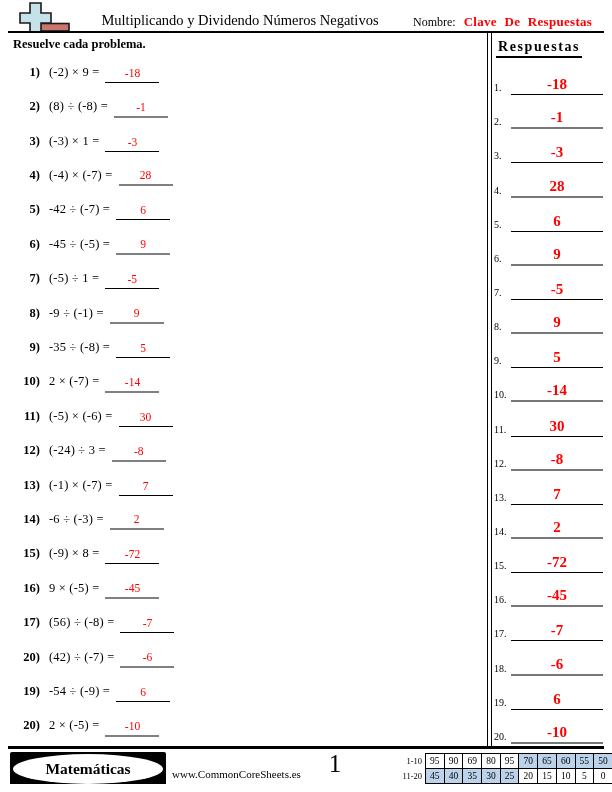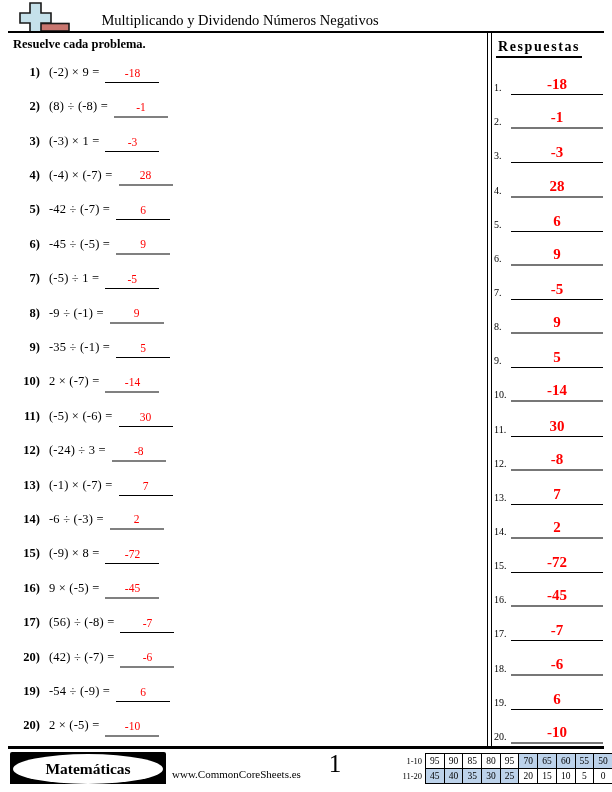--- a/index.html
+++ b/index.html
@@ -63,20 +63,24 @@
 </head>
 <body>
 
 <div id="page">
 
   <svg class="logo" width="62" height="31" viewBox="0 0 62 31" aria-hidden="true">
     <rect x="31" y="21.5" width="29" height="7.5" fill="#C9766F" stroke="#1a1a1a" stroke-width="1.6"></rect>
     <path d="M21 1 h11 v10 h10 v10 h-10 v9 h-11 v-9 h-10 v-10 h10 z" fill="#C5E1EA" stroke="#1a1a1a" stroke-width="1.6"></path>
   </svg>
   <div class="ws-title">Multiplicando y Dividendo Números Negativos</div>
+  <div class="name-row">
+    <span class="name-label">Nombre:</span>
+    <span class="name-value">Clave De Respuestas</span>
+  </div>
   <div class="header-rule"></div>
   <div class="instructions">Resuelve cada problema.</div>
 
   <div class="divider"></div>
 
   <div class="problems">
 
   <div class="problem-row">
         <span class="pnum">1)</span>
         <span class="pexpr">(-2) × 9 =</span>
@@ -112,21 +116,21 @@
         <span class="pexpr">(-5) ÷ 1 =</span>
         <span class="pblank"><span class="pans">-5</span></span>
       </div>
       <div class="problem-row">
         <span class="pnum">8)</span>
         <span class="pexpr">-9 ÷ (-1) =</span>
         <span class="pblank"><span class="pans">9</span></span>
       </div>
       <div class="problem-row">
         <span class="pnum">9)</span>
-        <span class="pexpr">-35 ÷ (-1) =</span>
+        <span class="pexpr">-35 ÷ (-8) =</span>
         <span class="pblank"><span class="pans">5</span></span>
       </div>
       <div class="problem-row">
         <span class="pnum">10)</span>
         <span class="pexpr">2 × (-7) =</span>
         <span class="pblank"><span class="pans">-14</span></span>
       </div>
       <div class="problem-row">
         <span class="pnum">11)</span>
         <span class="pexpr">(-5) × (-6) =</span>
@@ -274,21 +278,21 @@
   <div class="page-num">1</div>
 
   <div class="grade-table">
 
   <div class="grade-row">
         <div class="grade-label">1-10</div>
         <div class="grade-cells">
 
         <div class="grade-cell" data-hl="false">95</div>
           <div class="grade-cell" data-hl="false">90</div>
-          <div class="grade-cell" data-hl="false">85</div>
+          <div class="grade-cell" data-hl="false">69</div>
           <div class="grade-cell" data-hl="false">80</div>
           <div class="grade-cell" data-hl="false">95</div>
           <div class="grade-cell" data-hl="true">70</div>
           <div class="grade-cell" data-hl="true">65</div>
           <div class="grade-cell" data-hl="true">60</div>
           <div class="grade-cell" data-hl="true">55</div>
           <div class="grade-cell" data-hl="true">50</div>
         </div>
       </div>
       <div class="grade-row">

